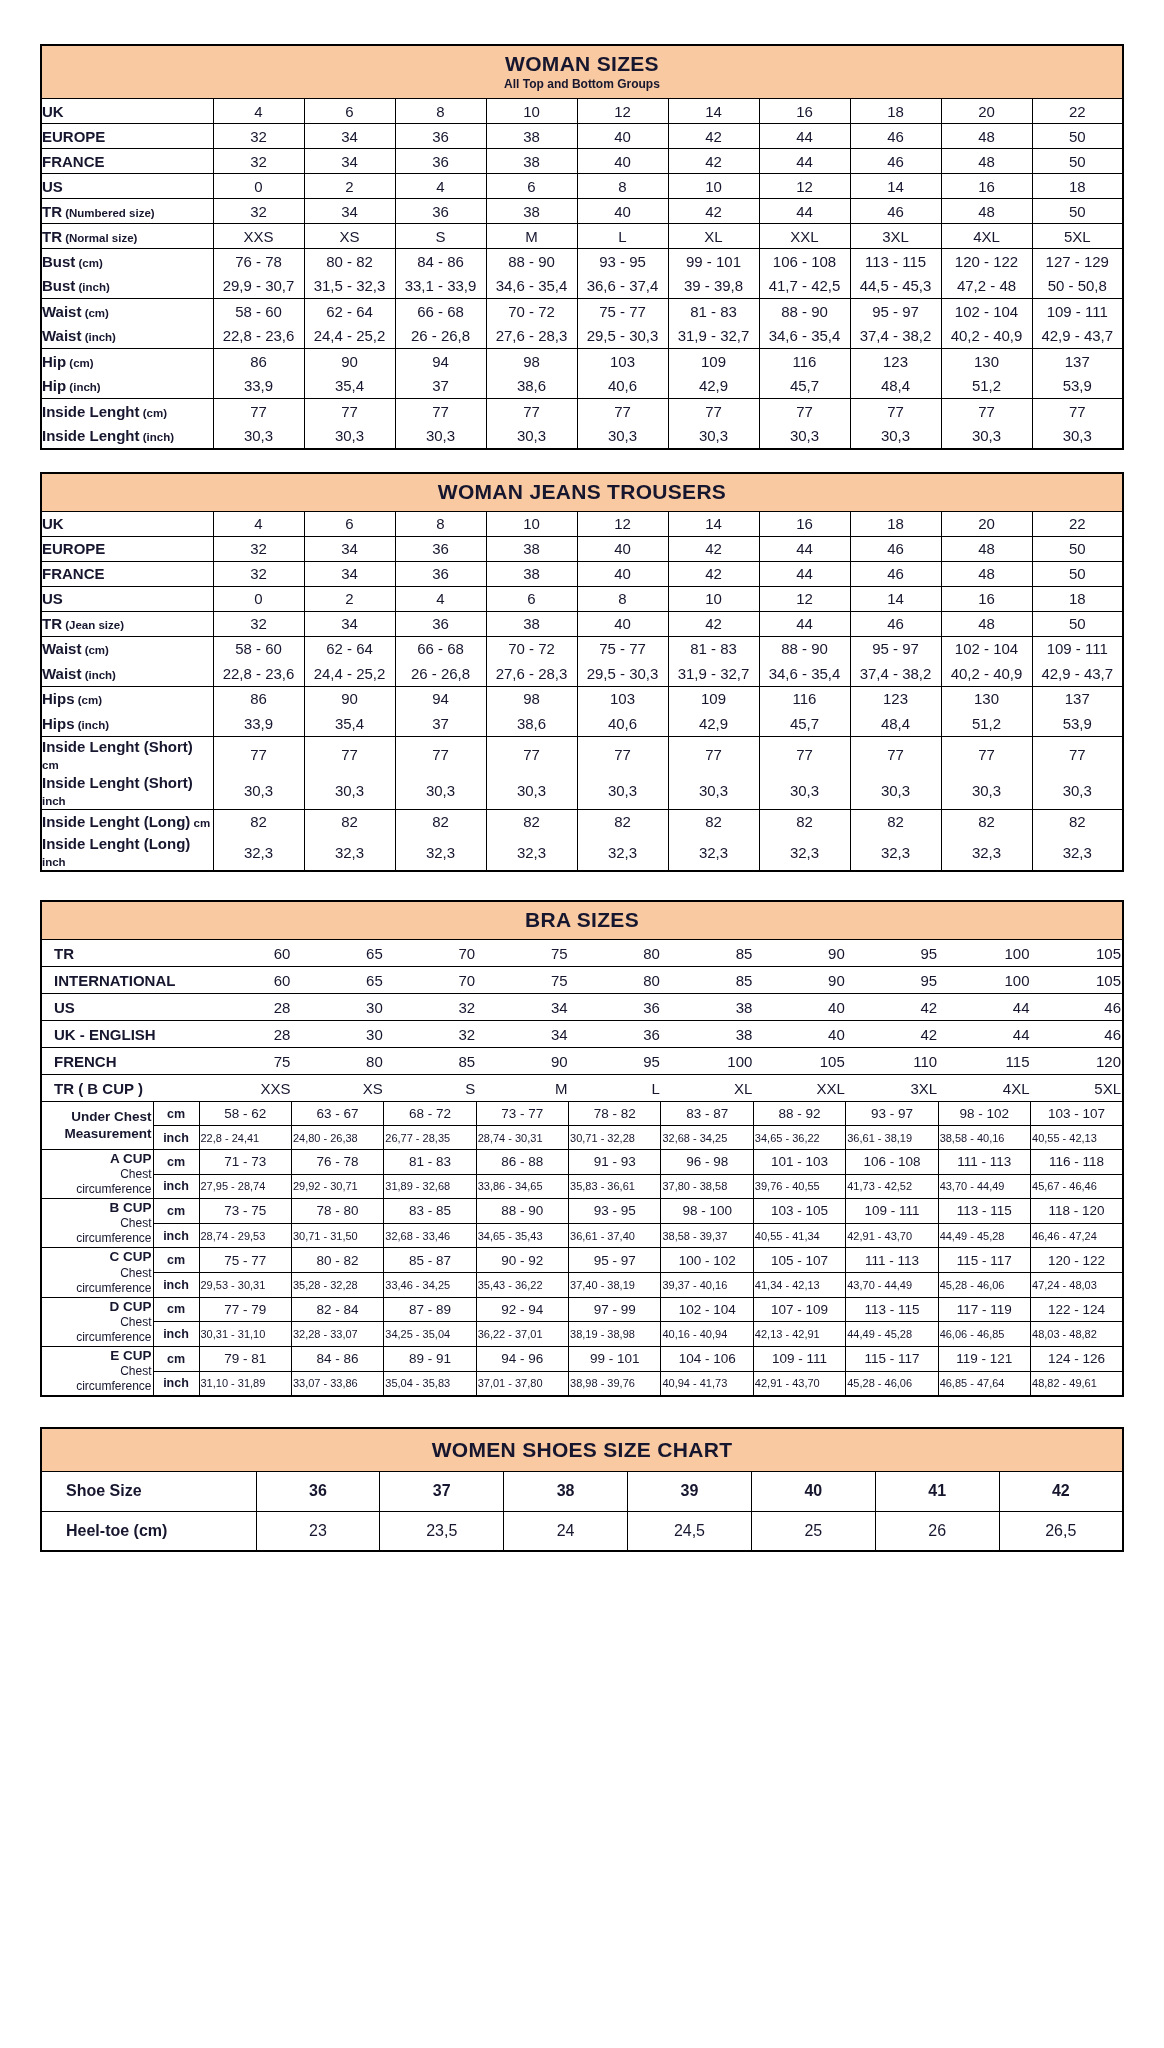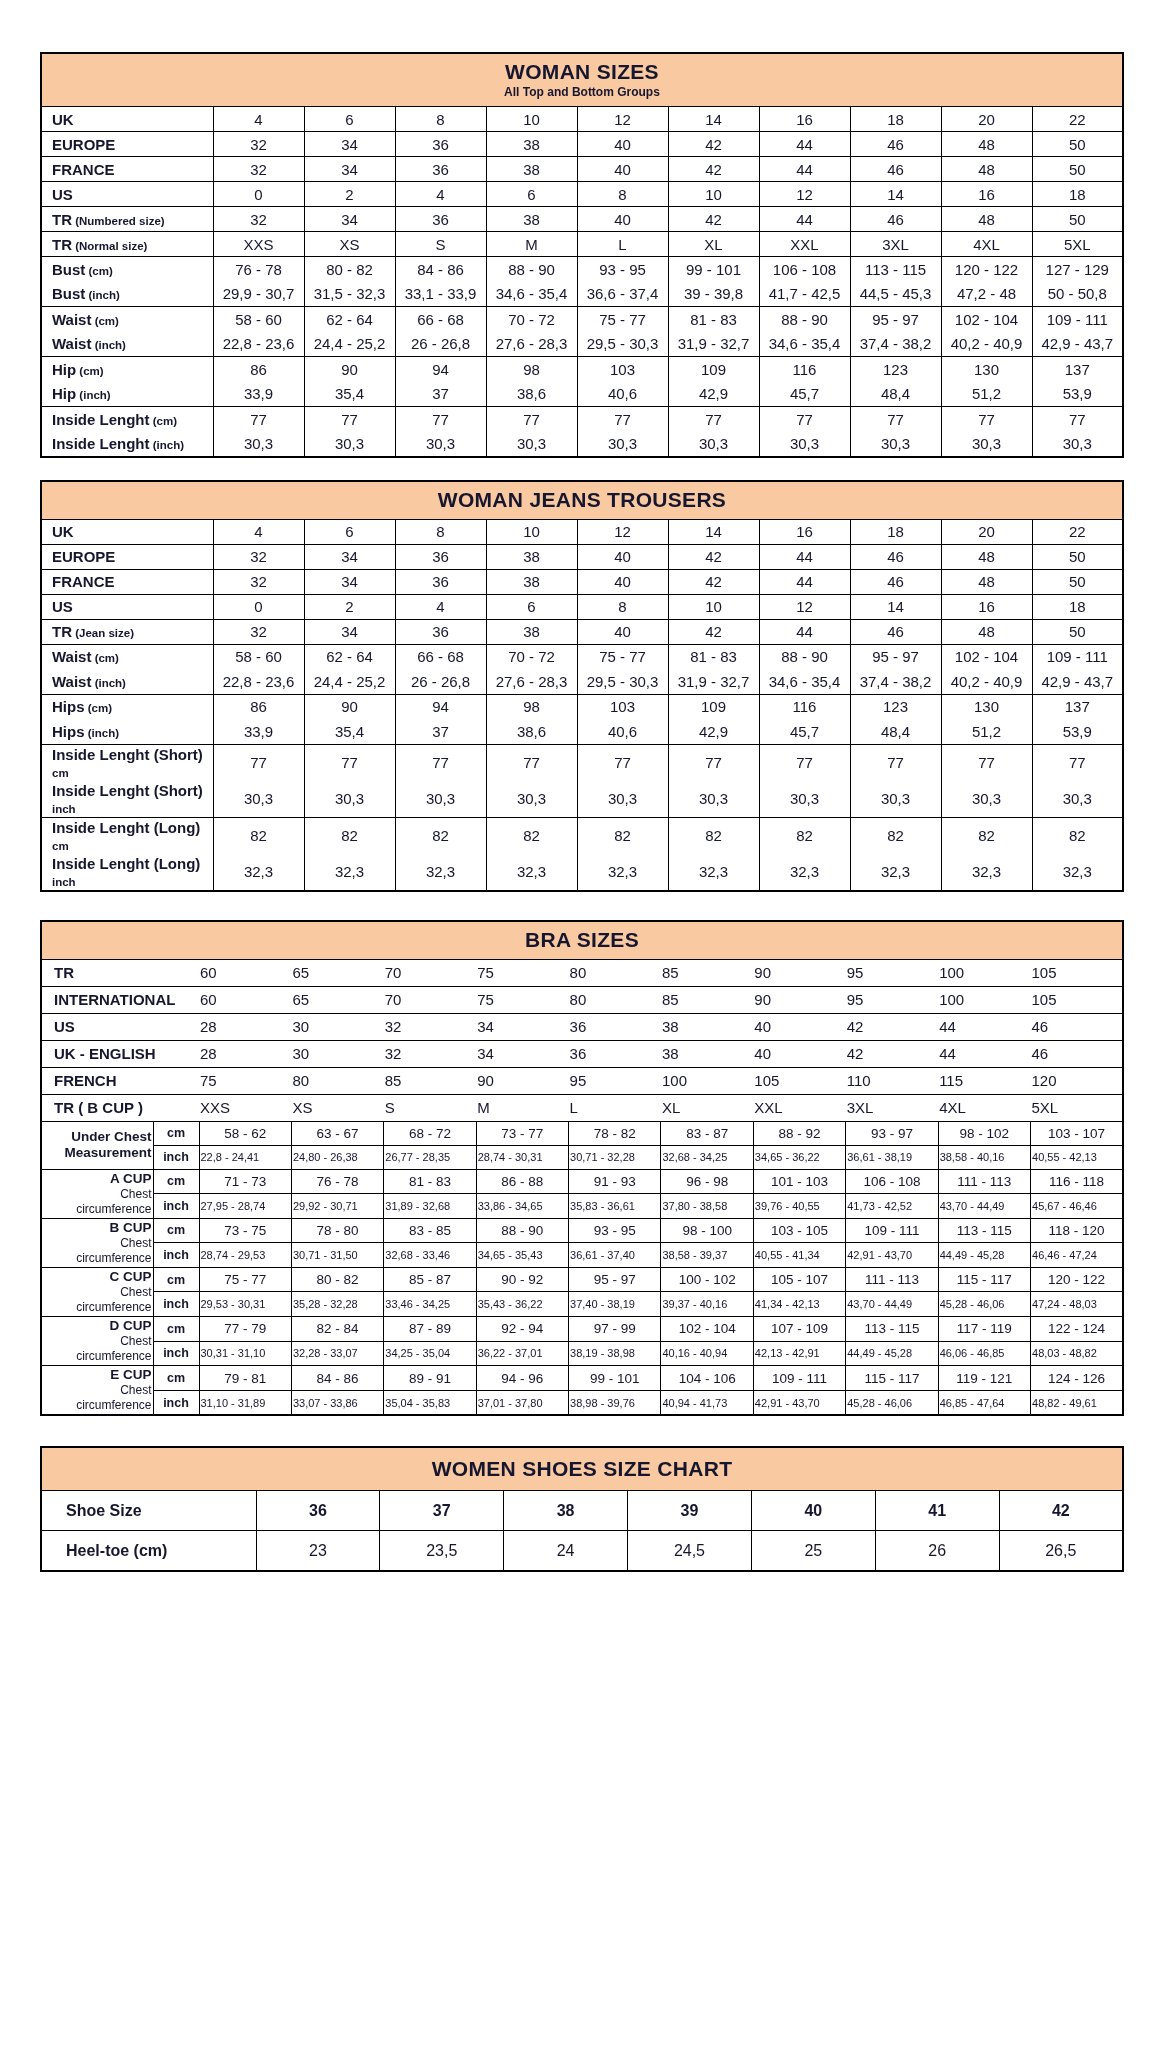--- a/index.html
+++ b/index.html
@@ -1,40 +1,40 @@
 <!DOCTYPE html>
 <html style="--peach: #f9c9a1; --ink: #16162f; --line: #000000; --page: #ffffff;"><head>
 <meta charset="utf-8">
 <style>
   :root { --peach:#f9c9a1; --ink:#16162f; --line:#000000; --page:#ffffff; }
   * { box-sizing:border-box; }
   html,body { margin:0; padding:0; background:var(--page); }
   body { color:var(--ink); font-family:"Liberation Sans", sans-serif; }
-  .page { width:1164px; height:1596px; margin:8px auto; padding:44px 40px; background:var(--page); }
+  .page { width:1164px; height:1596px; margin:0 auto; padding:44px 40px; background:var(--page); }
 
   table { border-collapse:collapse; width:100%; table-layout:fixed; }
   table.sizes { border:2px solid var(--line); }
   .mb22 { margin-bottom:22px; } .mb28 { margin-bottom:28px; } .mb30 { margin-bottom:30px; }
 
   .title-band { background:var(--peach); border:1px solid var(--line); padding:6px 0 7px; text-align:center; }
   .t1 { font-size:21px; font-weight:bold; letter-spacing:.3px; }
   .t2 { font-size:12px; font-weight:bold; margin-top:1px; }
 
   
   .grid-v td, .grid-v th.rowlabel { border-left:1px solid var(--line); border-right:1px solid var(--line); }
   .grid-v tr.g-top td, .grid-v tr.g-top th { border-top:1px solid var(--line); }
   .grid-v td { text-align:center; font-size:15px; height:25px; padding:1px 2px; }
-  th.rowlabel { text-align:left; padding-left:10px; font-size:15px; font-weight:bold; height:25px; }
+  th.rowlabel { text-align:left; padding-left:0; font-size:15px; font-weight:bold; height:25px; }
   .lbl-small { font-size:11.5px; font-weight:bold; }
   .smallval { font-size:12.5px; }
   .boldval { font-weight:bold; }
 
   
   table.bra tr.g-top td, table.bra tr.g-top th { border-top:1px solid var(--line); }
-  table.bra td.open { border-left:none; border-right:none; text-align:left; font-size:15px; height:27px; }
+  table.bra td.open { border-left:none; border-right:none; text-align:right; font-size:15px; height:27px; }
   th.open-label { text-align:left; padding-left:12px; font-size:15px; font-weight:bold; height:27px; }
   th.cuplabel, table.bra td.unit, table.bra td.cell { border:1px solid var(--line); }
   th.cuplabel { text-align:right; padding-left:16px; }
   .cup-main { font-size:13.5px; font-weight:bold; line-height:1.2; }
   .cup-sub { font-size:12px; font-weight:normal; line-height:1.25; }
   table.bra td.unit { font-weight:bold; font-size:12.5px; text-align:center; height:24px; }
   table.bra td.cmval { font-size:13.5px; text-align:center; }
   table.bra td.inchval { font-size:11px; }
 
   

